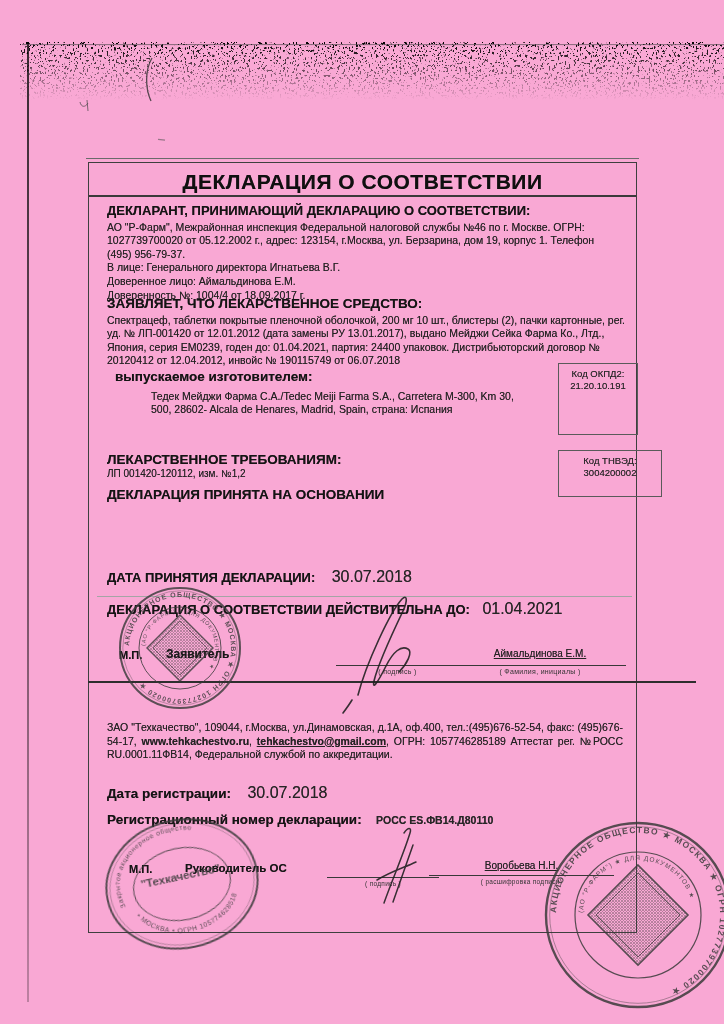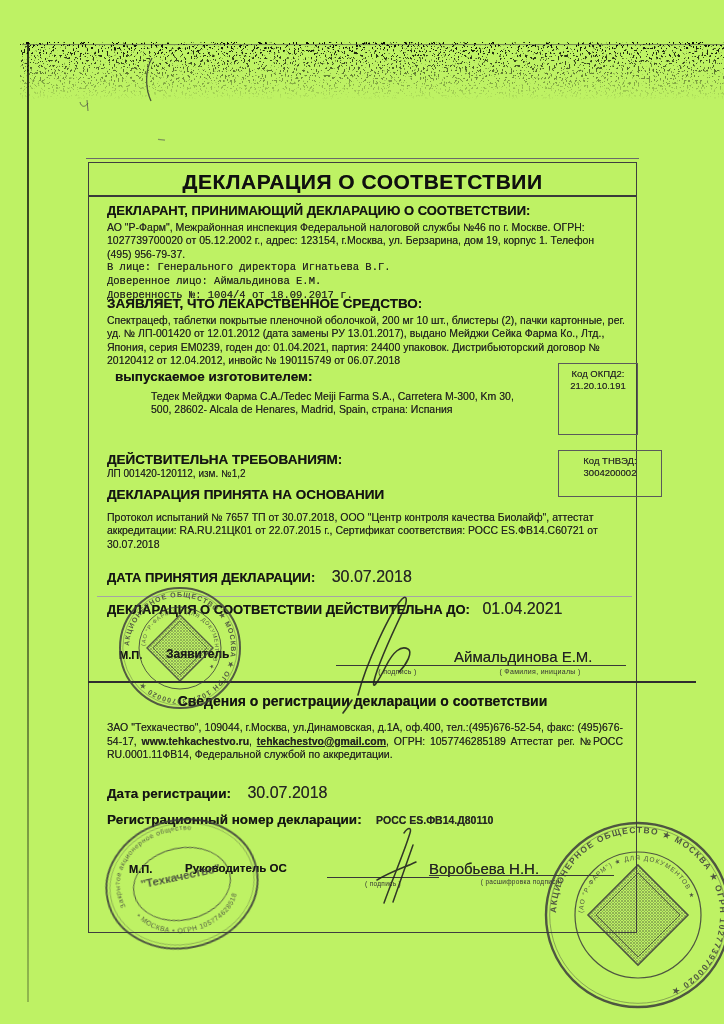--- a/index.html
+++ b/index.html
@@ -1,37 +1,37 @@
 <!DOCTYPE html>
 <html><head>
 <meta charset="utf-8">
 <style>
   html,body{margin:0;padding:0;background:#e8e8e6;}
-  #page{position:relative;width:724px;height:1024px;background:#bef264;overflow:hidden;
+  #page{position:relative;width:724px;height:1024px;background:#f9a8d4;overflow:hidden;
         font-family:"Liberation Sans",sans-serif;color:#222;}
   #page *{box-sizing:border-box;}
   .abs{position:absolute;}
   
   #docbox{position:absolute;left:88px;top:162px;width:549px;height:771px;
           border:1.6px solid #3f3f3f;}
   #docbox-topline{position:absolute;left:86px;top:158px;width:553px;height:1px;background:#6a6a6a;}
   .scan-text{text-shadow:0 0 0.45px rgba(0,0,0,.55);}
   .title{width:100%;text-align:center;padding-top:7px;height:34px;border-bottom:2px solid #3a3a3a;
          font-size:21px;font-weight:bold;letter-spacing:.5px;color:#101010;}
   .h2{font-size:13px;font-weight:bold;color:#141414;margin:0 0 3px 0;}
   .body{font-size:10.5px;line-height:1.28;color:#232323;}
-  .line{font-size:10.5px;line-height:1.3;color:#232323;font-family:Liberation Mono, monospace;}
+  .line{font-size:10.5px;line-height:1.3;color:#232323;}
   .codebox{border:1px solid #5a5a5a;text-align:center;padding-top:4px;
            font-size:9.5px;line-height:1.25;color:#2a2a2a;}
   .kv-label{font-size:13px;font-weight:bold;color:#141414;}
   .kv-value{font-size:16px;color:#262626;margin-left:12px;text-align:right;}
   .kv-value-b{font-size:10.5px;font-weight:bold;color:#262626;margin-left:10px;}
   .sigline{height:1.3px;background:#383838;}
   .sigcap{font-size:7px;color:#333;text-align:center;letter-spacing:.3px;}
-  .signame{font-size:15px;color:#232323;}
+  .signame{font-size:10px;color:#232323;text-align:center;text-decoration:underline;}
   .mp{font-size:11px;font-weight:bold;color:#161616;}
   .role{font-size:12px;font-weight:bold;color:#161616;}
   .divider{height:2px;background:#2e2e2e;}
   .regheading{width:100%;text-align:center;font-size:14px;font-weight:bold;color:#131313;}
   .regbody{font-size:10.5px;line-height:1.3;text-align:justify;color:#232323;}
   .b{font-weight:bold;}
   .em{font-weight:bold;text-decoration:underline;text-decoration-thickness:0.7px;}
   .hairline{height:1px;background:#a5a5a5;}
   #overlay{position:absolute;left:0;top:0;z-index:6;pointer-events:none;}
   #scanline-left{position:absolute;left:27px;top:44px;width:1.5px;height:958px;
@@ -65,32 +65,31 @@
       <div class="h2 scan-text" style="font-size:13.5px;">выпускаемое изготовителем:</div>
       <div class="body scan-text" style="margin-top:6px;margin-left:36px;">Тедек Мейджи Фарма С.А./Tedec Meiji Farma S.A., Carretera M-300, Km 30, 500, 28602- Alcala de Henares, Madrid, Spain, страна: Испания</div>
     </div>
 
     <div class="abs codebox scan-text" style="left:469px;top:200px;width:80px;height:72px;">
       <div>Код ОКПД2:</div>
       <div>21.20.10.191</div>
     </div>
 
     <div class="abs" style="left:18px;top:289px;width:430px;">
-      <div class="h2 scan-text" style="font-size:13.5px;margin-bottom:1px;">ДЕЙСТВИТЕЛЬНА ТРЕБОВАНИЯМ:</div>
+      <div class="h2 scan-text" style="font-size:13.5px;margin-bottom:1px;">ЛЕКАРСТВЕННОЕ ТРЕБОВАНИЯМ:</div>
       <div class="body scan-text" style="font-size:10px;">ЛП 001420-120112, изм. №1,2</div>
     </div>
 
     <div class="abs codebox scan-text" style="left:469px;top:287px;width:104px;height:47px;">
       <div>Код ТНВЭД:</div>
       <div>3004200002</div>
     </div>
 
     <div class="abs" style="left:18px;top:324px;width:508px;">
       <div class="h2 scan-text" style="font-size:13.5px;">ДЕКЛАРАЦИЯ ПРИНЯТА НА ОСНОВАНИИ</div>
-      <div class="body scan-text" style="margin-top:9px;">Протокол испытаний № 7657 ТП от 30.07.2018, ООО "Центр контроля качества Биолайф", аттестат аккредитации: RA.RU.21ЦК01 от 22.07.2015 г., Сертификат соответствия: РОСС ES.ФВ14.С60721 от 30.07.2018</div>
     </div>
 
     <div class="abs" style="left:18px;top:405px;">
       <span class="kv-label scan-text">ДАТА ПРИНЯТИЯ ДЕКЛАРАЦИИ:</span>
       <span class="kv-value scan-text">30.07.2018</span>
     </div>
 
     <div class="abs hairline" style="left:8px;top:433px;width:535px;"></div>
 
     <div class="abs" style="left:18px;top:437px;">
@@ -101,21 +100,20 @@
     <div class="abs mp scan-text" style="left:30px;top:486px;">М.П.</div>
     <div class="abs role scan-text" style="left:77px;top:484px;">Заявитель</div>
     <div class="abs sigline" style="left:247px;top:502px;width:123px;"></div>
     <div class="abs sigcap" style="left:247px;top:505px;width:123px;">( подпись )</div>
     <div class="abs signame scan-text" style="left:365px;top:485px;width:172px;">Аймальдинова Е.М.</div>
     <div class="abs sigline" style="left:365px;top:502px;width:172px;"></div>
     <div class="abs sigcap" style="left:365px;top:505px;width:172px;">( Фамилия, инициалы )</div>
 
     <div class="abs divider" style="left:-1px;top:518px;width:608px;"></div>
 
-    <div class="abs regheading scan-text" style="top:530px;left:0;">Сведения о регистрации декларации о соответствии</div>
 
     <div class="abs regbody scan-text" style="left:18px;top:558px;width:516px;"><span>ЗАО "Техкачество", 109044, г.Москва, ул.Динамовская, д.1А, оф.400, тел.:(495)676-52-54, факс: (495)676-54-17, </span><span class="b">www.tehkachestvo.ru</span><span>, </span><span class="em">tehkachestvo@gmail.com</span><span>, ОГРН: 1057746285189 Аттестат рег. №РОСС RU.0001.11ФВ14, Федеральной службой по аккредитации.</span></div>
 
     <div class="abs" style="left:18px;top:621px;">
       <span class="kv-label scan-text" style="font-size:13.5px;">Дата регистрации:</span>
       <span class="kv-value scan-text">30.07.2018</span>
     </div>
 
     <div class="abs" style="left:18px;top:647px;">
       <span class="kv-label scan-text" style="font-size:13.5px;">Регистрационный номер декларации:</span>

